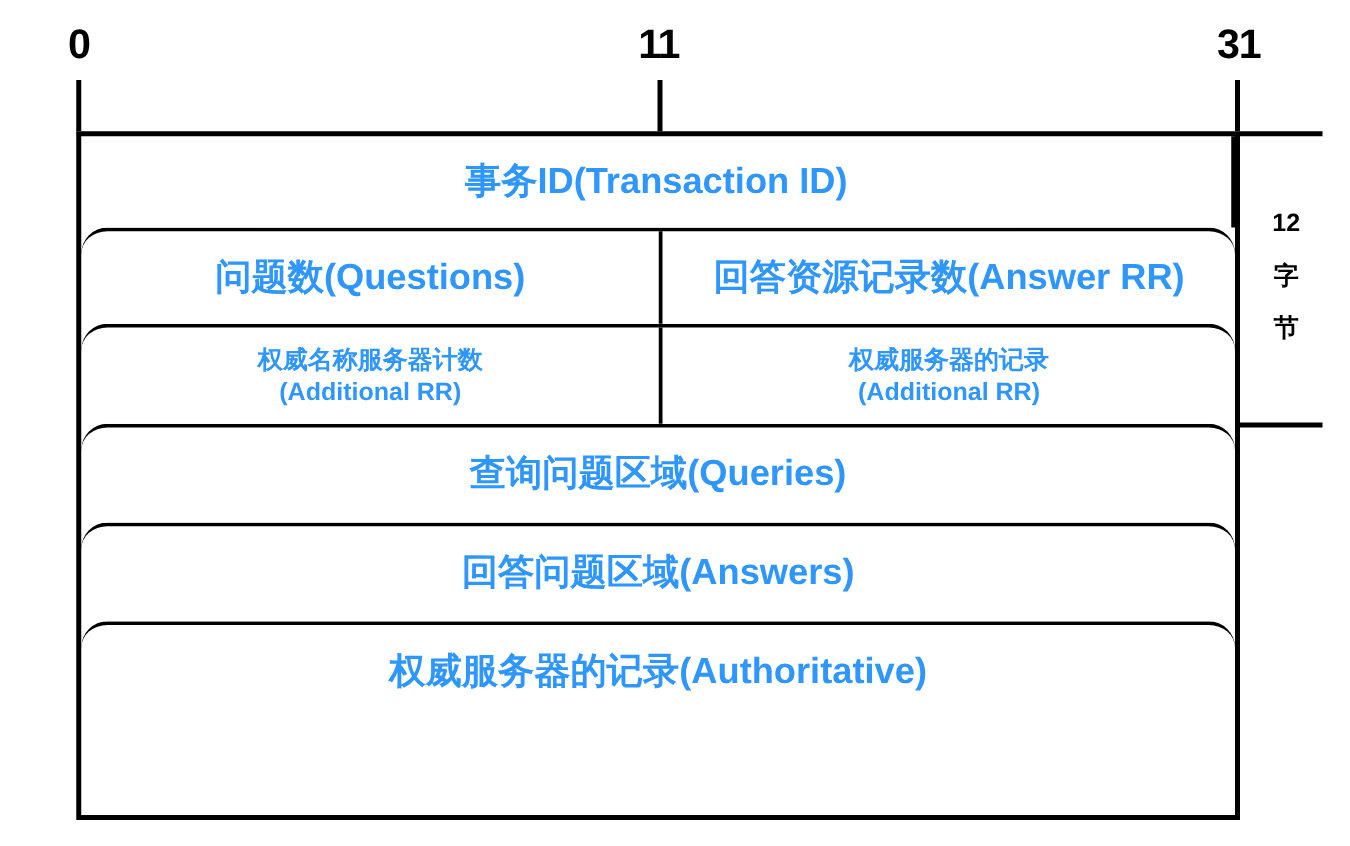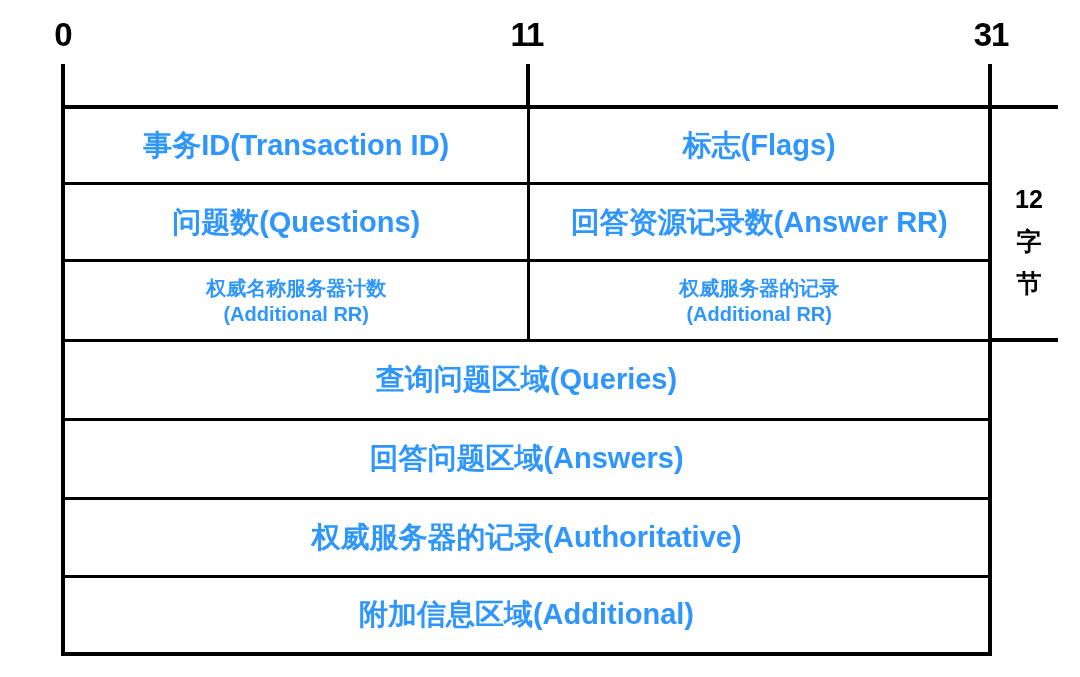--- a/index.html
+++ b/index.html
@@ -52,20 +52,21 @@
     height: 551px;
     border: 4px solid var(--line);
     display: grid;
     grid-template-rows: 74fr 78fr 81fr 79fr 80fr 79fr 78fr;
     background: #ffffff;
   }
   .t-row {
     display: flex;
     border-top: 3px solid var(--line);
     min-height: 0;
+    border-radius: 21px;
   }
   .t-row:first-child { border-top: none; }
   .cell {
     flex: 1 1 0;
     display: flex;
     flex-direction: column;
     align-items: center;
     justify-content: center;
     text-align: center;
     color: var(--accent);
@@ -89,43 +90,41 @@
   .bracket-line.top { top: 105px; }
   .bracket-line.bottom { top: 338px; }
   .byte-note {
     position: absolute;
     left: 1000px;
     top: 158px;
     width: 58px;
     text-align: center;
     color: var(--line);
     font-weight: bold;
-    font-size: 25px;
+    font-size: 20px;
     line-height: 42px;
-    margin-top: 20px;
   }
   .byte-note span { display: block; }
 </style>
 </head>
 <body>
 
 <div class="canvas">
 
   <div class="axis-label l0">0</div>
   <div class="axis-label l15">11</div>
   <div class="axis-label l31">31</div>
   <div class="tick t0"></div>
   <div class="tick t15"></div>
   <div class="tick t31"></div>
 
   <div class="dns-table">
 
     <div class="t-row">
       <div class="cell split-left">事务ID(Transaction ID)</div>
-      <div class="cell split-right">标志(Flags)</div>
     </div>
 
     <div class="t-row">
       <div class="cell split-left">问题数(Questions)</div>
       <div class="cell split-right">回答资源记录数(Answer RR)</div>
     </div>
 
     <div class="t-row">
       <div class="cell split-left small">
         <span>权威名称服务器计数</span>
@@ -142,23 +141,20 @@
     </div>
 
     <div class="t-row">
       <div class="cell">回答问题区域(Answers)</div>
     </div>
 
     <div class="t-row">
       <div class="cell">权威服务器的记录(Authoritative)</div>
     </div>
 
-    <div class="t-row">
-      <div class="cell">附加信息区域(Additional)</div>
-    </div>
 
   </div>
 
   <div class="bracket-line top"></div>
   <div class="bracket-line bottom"></div>
   <div class="byte-note">
     <span>12</span>
     <span>字</span>
     <span>节</span>
   </div>

